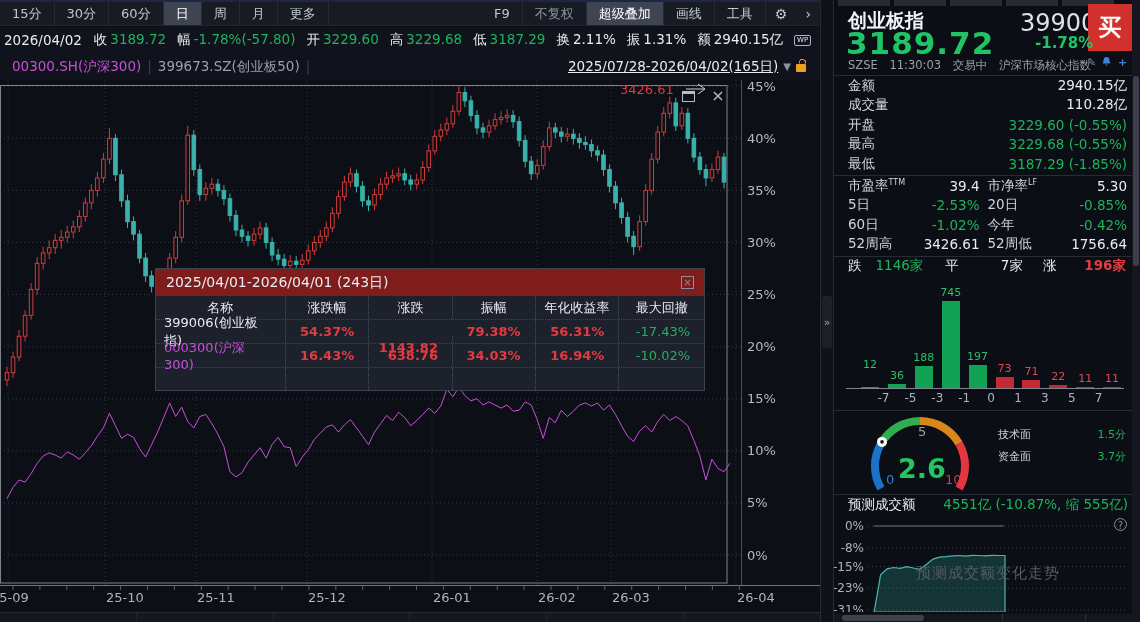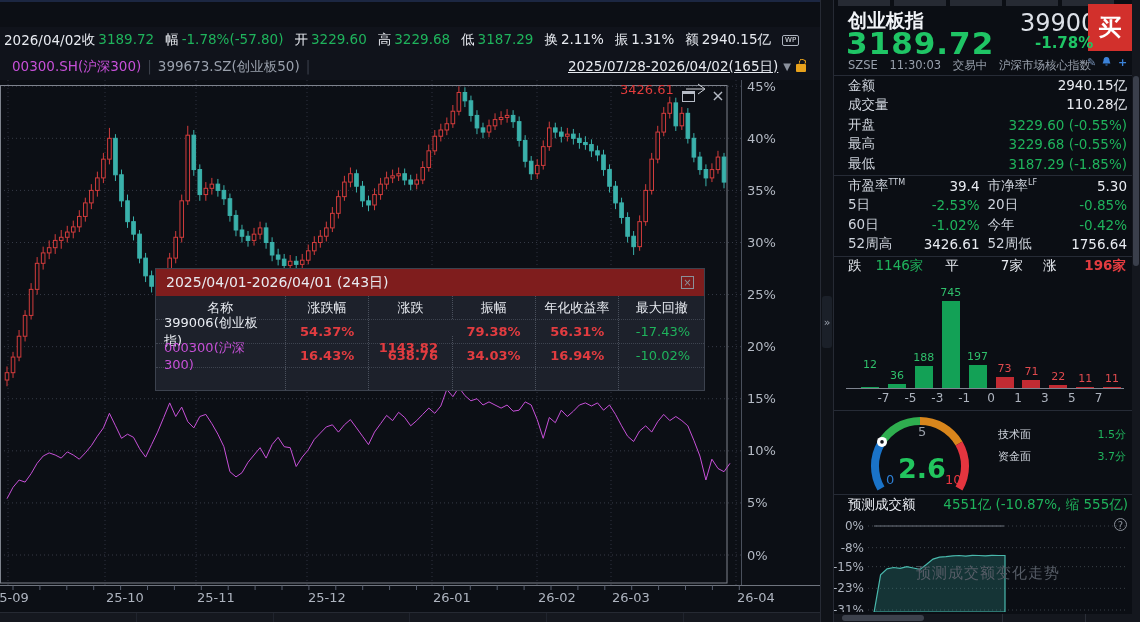--- a/index.html
+++ b/index.html
@@ -9,21 +9,21 @@
   .topline{position:absolute;left:0;top:0;width:834px;height:2px;background:#1c2742;}
   
   .row1{position:absolute;left:0;top:2px;width:820px;height:24px;background:#181b24;display:flex;align-items:center;border-bottom:1px solid #23262f;}
   .tabs{display:flex;align-items:center;height:100%;}
   .tab{padding:0 12px;height:100%;display:flex;align-items:center;color:#c2c7d0;border-right:1px solid #262a34;cursor:default;white-space:nowrap;}
   .tab.sel{background:#3f4452;color:#ffffff;}
   .tab.dim{color:#8a909c;}
   .r1right{margin-left:auto;display:flex;align-items:center;height:100%;}
   .iconbtn{padding:0 9px;color:#c2c7d0;font-size:14px;}
   .row2{position:absolute;left:0;top:27px;width:820px;height:26px;background:#10131b;display:flex;align-items:center;padding-left:4px;white-space:nowrap;font-size:13.5px;}
-  .qdate{color:#e8ebf1;}
+  .qdate{color:#e8ebf1;margin-right:12px;}
   .qf{margin-right:11px;}
   .qf .lb{color:#e8ebf1;margin-right:3px;}
   .wp{margin-left:auto;margin-right:22px;border:1px solid #aeb4bf;color:#dfe3ea;font-size:7px;padding:1px 2px;border-radius:2px;line-height:1;}
   .row3{position:absolute;left:0;top:53px;width:820px;height:27px;background:#10131b;display:flex;align-items:center;padding-left:12px;white-space:nowrap;font-size:13.5px;}
   .pipe{color:#3a3f4a;margin:0 6px;}
   .range-ctl{margin-left:auto;margin-right:14px;display:flex;align-items:center;}
   .range-txt{color:#e8ebf1;text-decoration:underline;}
   .tri{color:#8a909c;font-size:10px;margin:0 5px;}
   .lock{position:relative;width:10px;height:8px;background:#e8a21c;border-radius:1px;margin-top:3px;}
   .lock:before{content:"";position:absolute;top:-5px;left:3px;width:5px;height:5px;border:1.5px solid #e8a21c;border-bottom:none;border-radius:3px 3px 0 0;transform:rotate(16deg);}
@@ -93,20 +93,42 @@
   .vscroll{position:absolute;left:1132px;top:0;width:8px;height:622px;background:#14171e;}
   .vthumb{position:absolute;left:1px;top:76px;width:6px;height:190px;background:#3a3f4b;border-radius:3px;}
   .c-green{color:#1fb35c;} .c-red{color:#e23c40;font-weight:bold;} .c-white{color:#e9ecf2;} .c-gray{color:#9aa1ad;} .c-magenta{color:#c750d8;}
 </style>
 </head>
 <body>
 
 <div class="app">
   <div class="topline"></div>
 
+  <div class="row1">
+    <div class="tabs" id="periods">
+        <div class="tab">15分</div>
+        <div class="tab">30分</div>
+        <div class="tab">60分</div>
+        <div class="tab sel">日</div>
+        <div class="tab">周</div>
+        <div class="tab">月</div>
+        <div class="tab">更多</div>
+      </div>
+    <div class="r1right">
+      <div class="tabs" id="rtools">
+          <div class="tab">F9</div>
+          <div class="tab dim">不复权</div>
+          <div class="tab sel">超级叠加</div>
+          <div class="tab">画线</div>
+          <div class="tab">工具</div>
+        </div>
+      <span class="iconbtn">⚙</span>
+      <span class="iconbtn">›</span>
+    </div>
+  </div>
 
   <div class="row2">
     <span class="qdate">2026/04/02</span>
     <span id="qfields"><span class="qf"><span class="lb">收</span><span class="c-green">3189.72</span></span><span class="qf"><span class="lb">幅</span><span class="c-green">-1.78%(-57.80)</span></span><span class="qf"><span class="lb">开</span><span class="c-green">3229.60</span></span><span class="qf"><span class="lb">高</span><span class="c-green">3229.68</span></span><span class="qf"><span class="lb">低</span><span class="c-green">3187.29</span></span><span class="qf"><span class="lb">换</span><span class="c-white">2.11%</span></span><span class="qf"><span class="lb">振</span><span class="c-white">1.31%</span></span><span class="qf"><span class="lb">额</span><span class="c-white">2940.15亿</span></span></span>
     <span class="wp">WP</span>
   </div>
 
   <div class="row3">
     <span id="overlays"><span class="c-magenta">00300.SH(沪深300)</span><span class="pipe">|</span><span class="c-gray">399673.SZ(创业板50)</span><span class="pipe">|</span></span>
     <span class="range-ctl">

